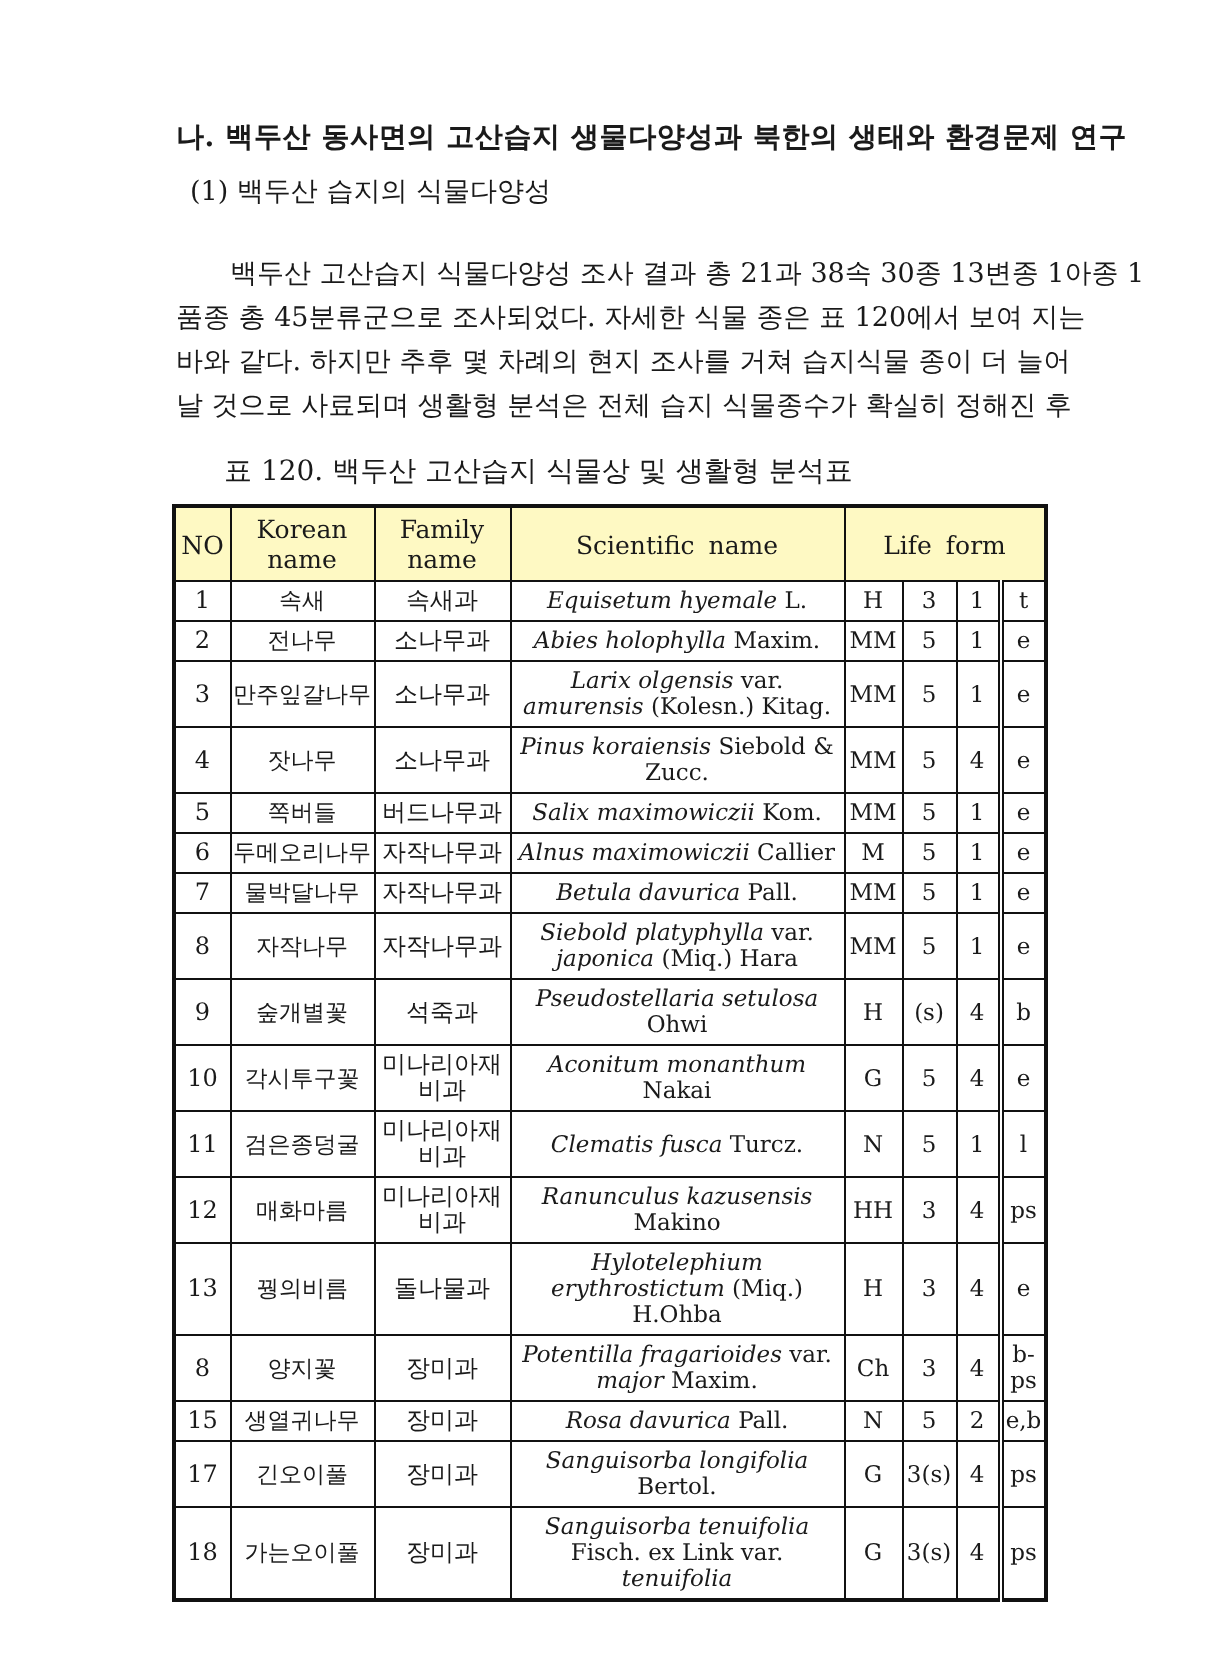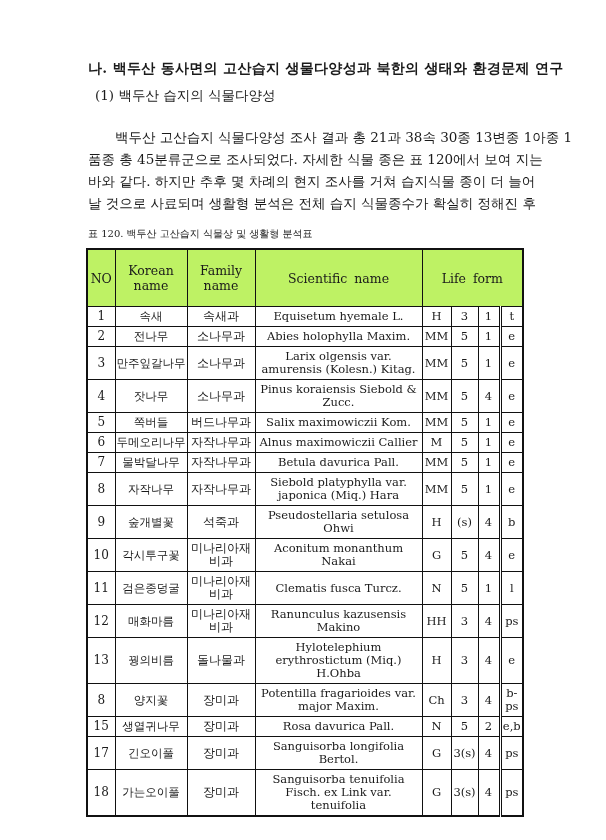--- a/index.html
+++ b/index.html
@@ -19,53 +19,53 @@
   .subheading { font-size: 13.5px; margin-top: 9px; padding-left: 7px; }
 
   .para { width: 432px; margin-top: 21px; font-size: 13.5px; }
   .pline {
     line-height: 22px; height: 22px; white-space: nowrap;
     text-align: justify; text-align-last: justify;
   }
   .pline.first { padding-left: 27px; }
   .pline.last { text-align-last: left; }
 
-  .caption { font-size: 10px; margin-top: 13px; }
+  .caption { font-size: 14px; margin-top: 13px; margin-left: 24px; }
 
   table.species {
     margin-top: 7px; margin-left: -2px;
     width: 436px; table-layout: fixed;
     border-collapse: collapse;
     border: 2px solid #111;
     font-size: 12px;
   }
   .species th, .species td {
     border: 1px solid #111;
     text-align: center; vertical-align: middle;
     overflow: hidden;
   }
   .species thead th {
-    background: #bef264;
+    background: #fef9c3;
     font-weight: normal; font-size: 12.5px;
-    line-height: 15px; padding: 13px 0;
+    line-height: 15px; padding: 3px 0;
     word-spacing: 3px;
   }
   .species td { line-height: 13px; padding: 3px 1px; }
   col.c-no  { width: 28px; }
   col.c-kr  { width: 72px; }
   col.c-fam { width: 68px; }
   col.c-sci { width: 167px; }
   col.c-l0  { width: 29px; }
   col.c-l1  { width: 27px; }
   col.c-l2  { width: 22px; }
   col.c-l3  { width: 23px; }
   td.kr  { font-size: 11.5px; white-space: nowrap; }
   td.fam { font-size: 12px; line-height: 13px; }
   td.sci { font-size: 11.5px; line-height: 13px; padding: 3px 2px; }
-  td.sci .it { }
+  td.sci .it { font-style: italic; }
   td.lf  { font-size: 11.5px; padding: 3px 0; }
   td.lf3 { border-left: 3px double #111; }
 </style>
 </head>
 <body>
 
 <div class="page">
 
   <div class="heading">나. 백두산 동사면의 고산습지 생물다양성과 북한의 생태와 환경문제 연구</div>
 

